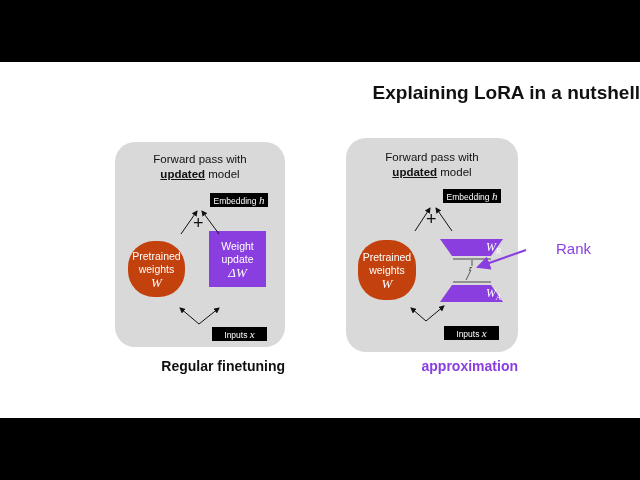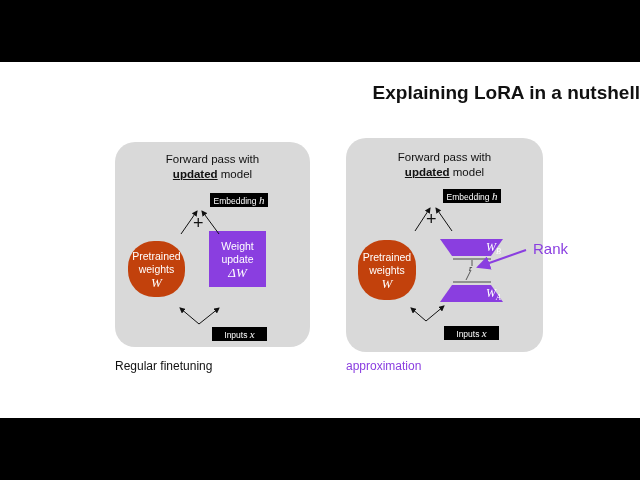--- a/index.html
+++ b/index.html
@@ -10,21 +10,21 @@
     }
     .slide {
       position: absolute; left: 0; top: 62px; width: 640px; height: 356px;
       background: #ffffff;
     }
     .title {
       position: absolute; left: 0; top: 20px; width: 640px; text-align: right;
       font-size: 19px; font-weight: bold; color: #111111;
     }
     .panel {
-      position: absolute; background: #d9d9d9; border-radius: 20px; padding-left: 25px;
+      position: absolute; background: #d9d9d9; border-radius: 20px;
     }
     .panel.left { left: 115px; top: 80px; width: 170px; height: 205px; }
     .panel.right { left: 346px; top: 76px; width: 172px; height: 214px; }
     .panel-heading {
       position: absolute; left: 0; width: 100%; text-align: center;
       font-size: 11.5px; line-height: 15px; color: #111111;
     }
     .panel-heading b { text-decoration: underline; }
     .blackbox {
       position: absolute; background: #000; color: #fff; font-size: 8.5px;
@@ -38,26 +38,26 @@
     .purplebox {
       position: absolute; background: #8a3ee0; color: #fff; font-size: 10.5px;
       text-align: center; display: flex; flex-direction: column; justify-content: center; line-height: 13px;
     }
     .math { font-family: "Liberation Serif", serif; font-style: italic; font-size: 13px; }
     .plus {
       position: absolute; font-size: 18px; color: #111; line-height: 18px;
     }
     svg.overlay { position: absolute; left: 0; top: 0; }
     .caption {
-      position: absolute; text-align: left; font-size: 12px; font-weight: normal; line-height: 16px;
+      position: absolute; text-align: right; font-size: 14px; font-weight: bold; line-height: 16px;
     }
     .caption.left { left: 115px; width: 170px; top: 296px; color: #111; }
     .caption.right { left: 346px; width: 172px; top: 296px; color: #8a3ee0; }
     .rank-label {
-      position: absolute; left: 533px; top: 178px; font-size: 15px; color: #8a3ee0;
+      position: absolute; left: 556px; top: 178px; font-size: 15px; color: #8a3ee0;
     }
     .trap-label {
       position: absolute; color: #fff; font-family: "Liberation Serif", serif; font-style: italic; font-size: 12px;
       text-align: right; width: 60px;
     }
     .trap-label sub { font-size: 8px; }
     .r-label {
       position: absolute; font-family: "Liberation Serif", serif; font-style: italic; font-size: 8px; color: #111;
     }
   </style>

